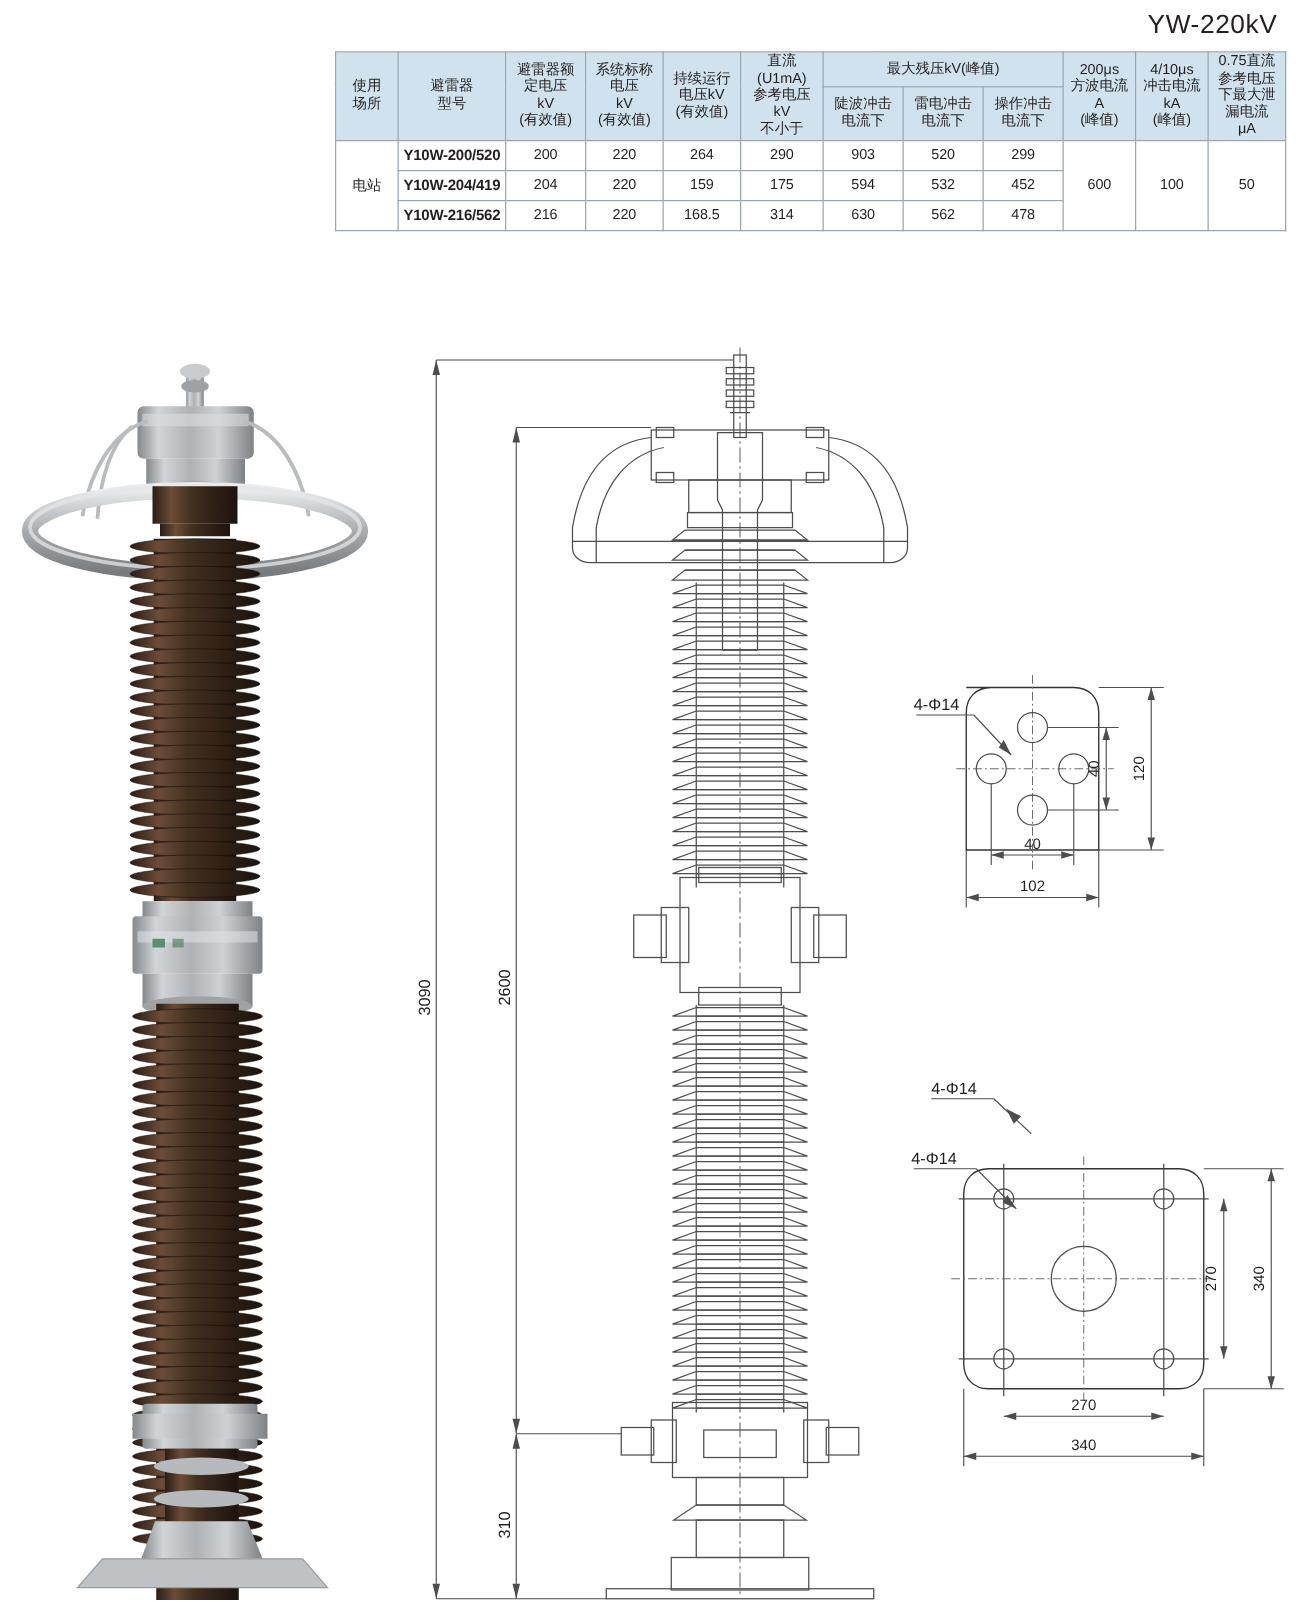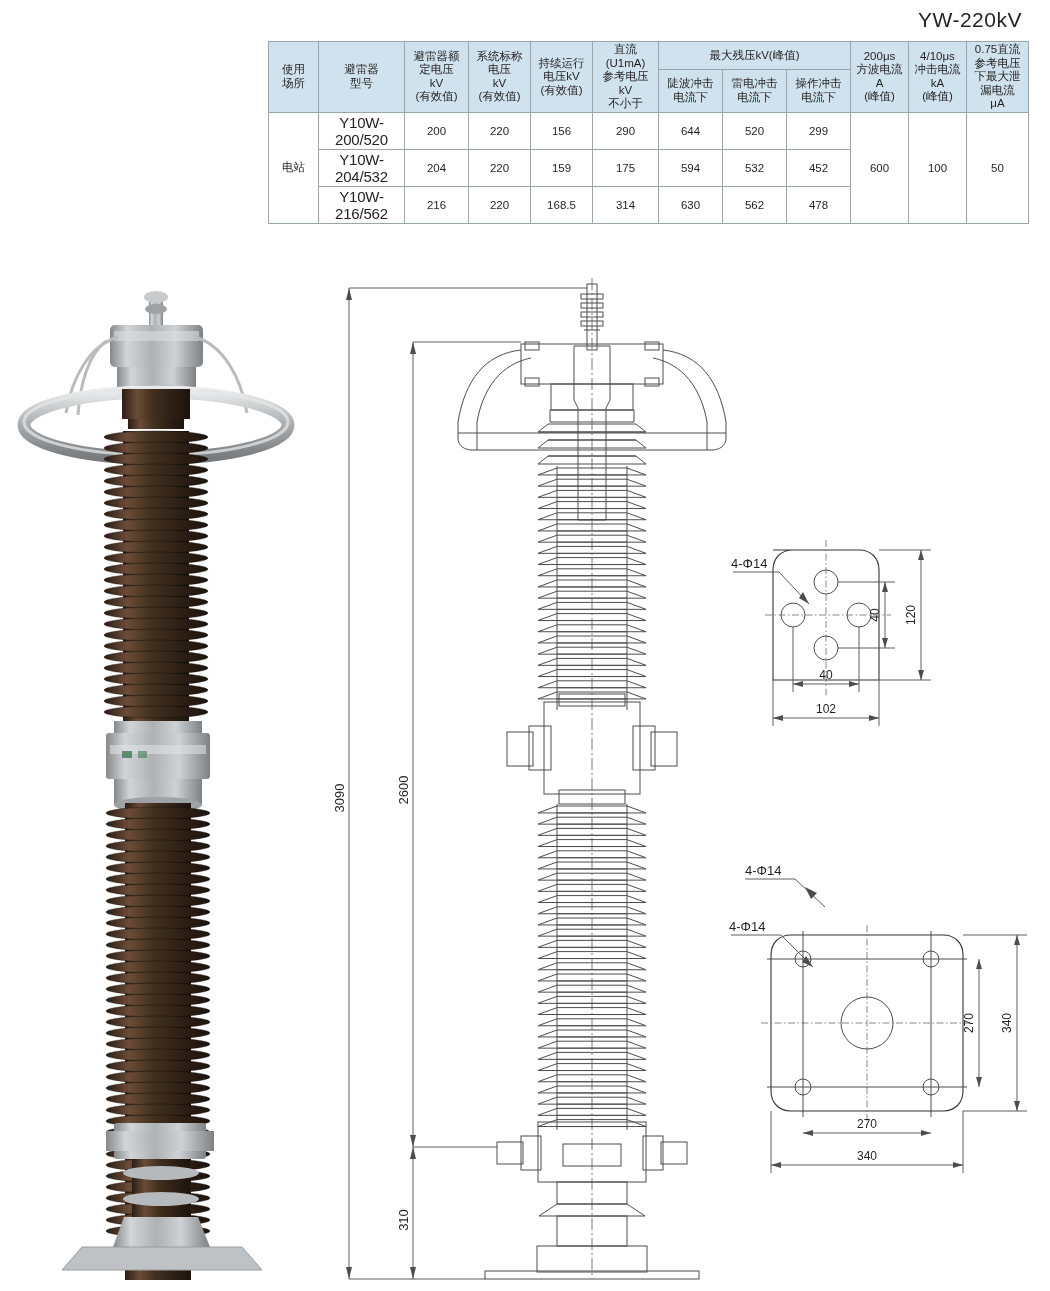--- a/index.html
+++ b/index.html
@@ -54,22 +54,23 @@
   }
   table.spec thead th.grp {
     height: 20px;
   }
   table.spec tbody td {
     background: #ffffff;
     font-size: 11.5px;
     height: 24px;
   }
   table.spec tbody td.model {
-    font-size: 15px;
+    font-size: 12px;
     letter-spacing: -0.2px;
+    font-weight: bold;
   }
   
   table.spec {
     border: 1px solid #8c99a2;
   }
   .hdr-lines { display: block; }
 
   
   #photo {
     position: absolute;
@@ -153,31 +154,31 @@
               <span class="hdr-lines">操作冲击<br>电流下</span>
             </th>
         </tr>
       </thead>
       <tbody>
         <tr>
           <td rowspan="3">电站</td>
           <td class="model">Y10W-200/520</td>
           <td>200</td>
           <td>220</td>
-          <td>156</td>
+          <td>264</td>
           <td>290</td>
-          <td>644</td>
+          <td>903</td>
           <td>520</td>
           <td>299</td>
           <td rowspan="3">600</td>
           <td rowspan="3">100</td>
           <td rowspan="3">50</td>
         </tr>
         <tr>
-          <td class="model">Y10W-204/532</td>
+          <td class="model">Y10W-204/419</td>
           <td>204</td>
           <td>220</td>
           <td>159</td>
           <td>175</td>
           <td>594</td>
           <td>532</td>
           <td>452</td>
         </tr>
         <tr>
           <td class="model">Y10W-216/562</td>

